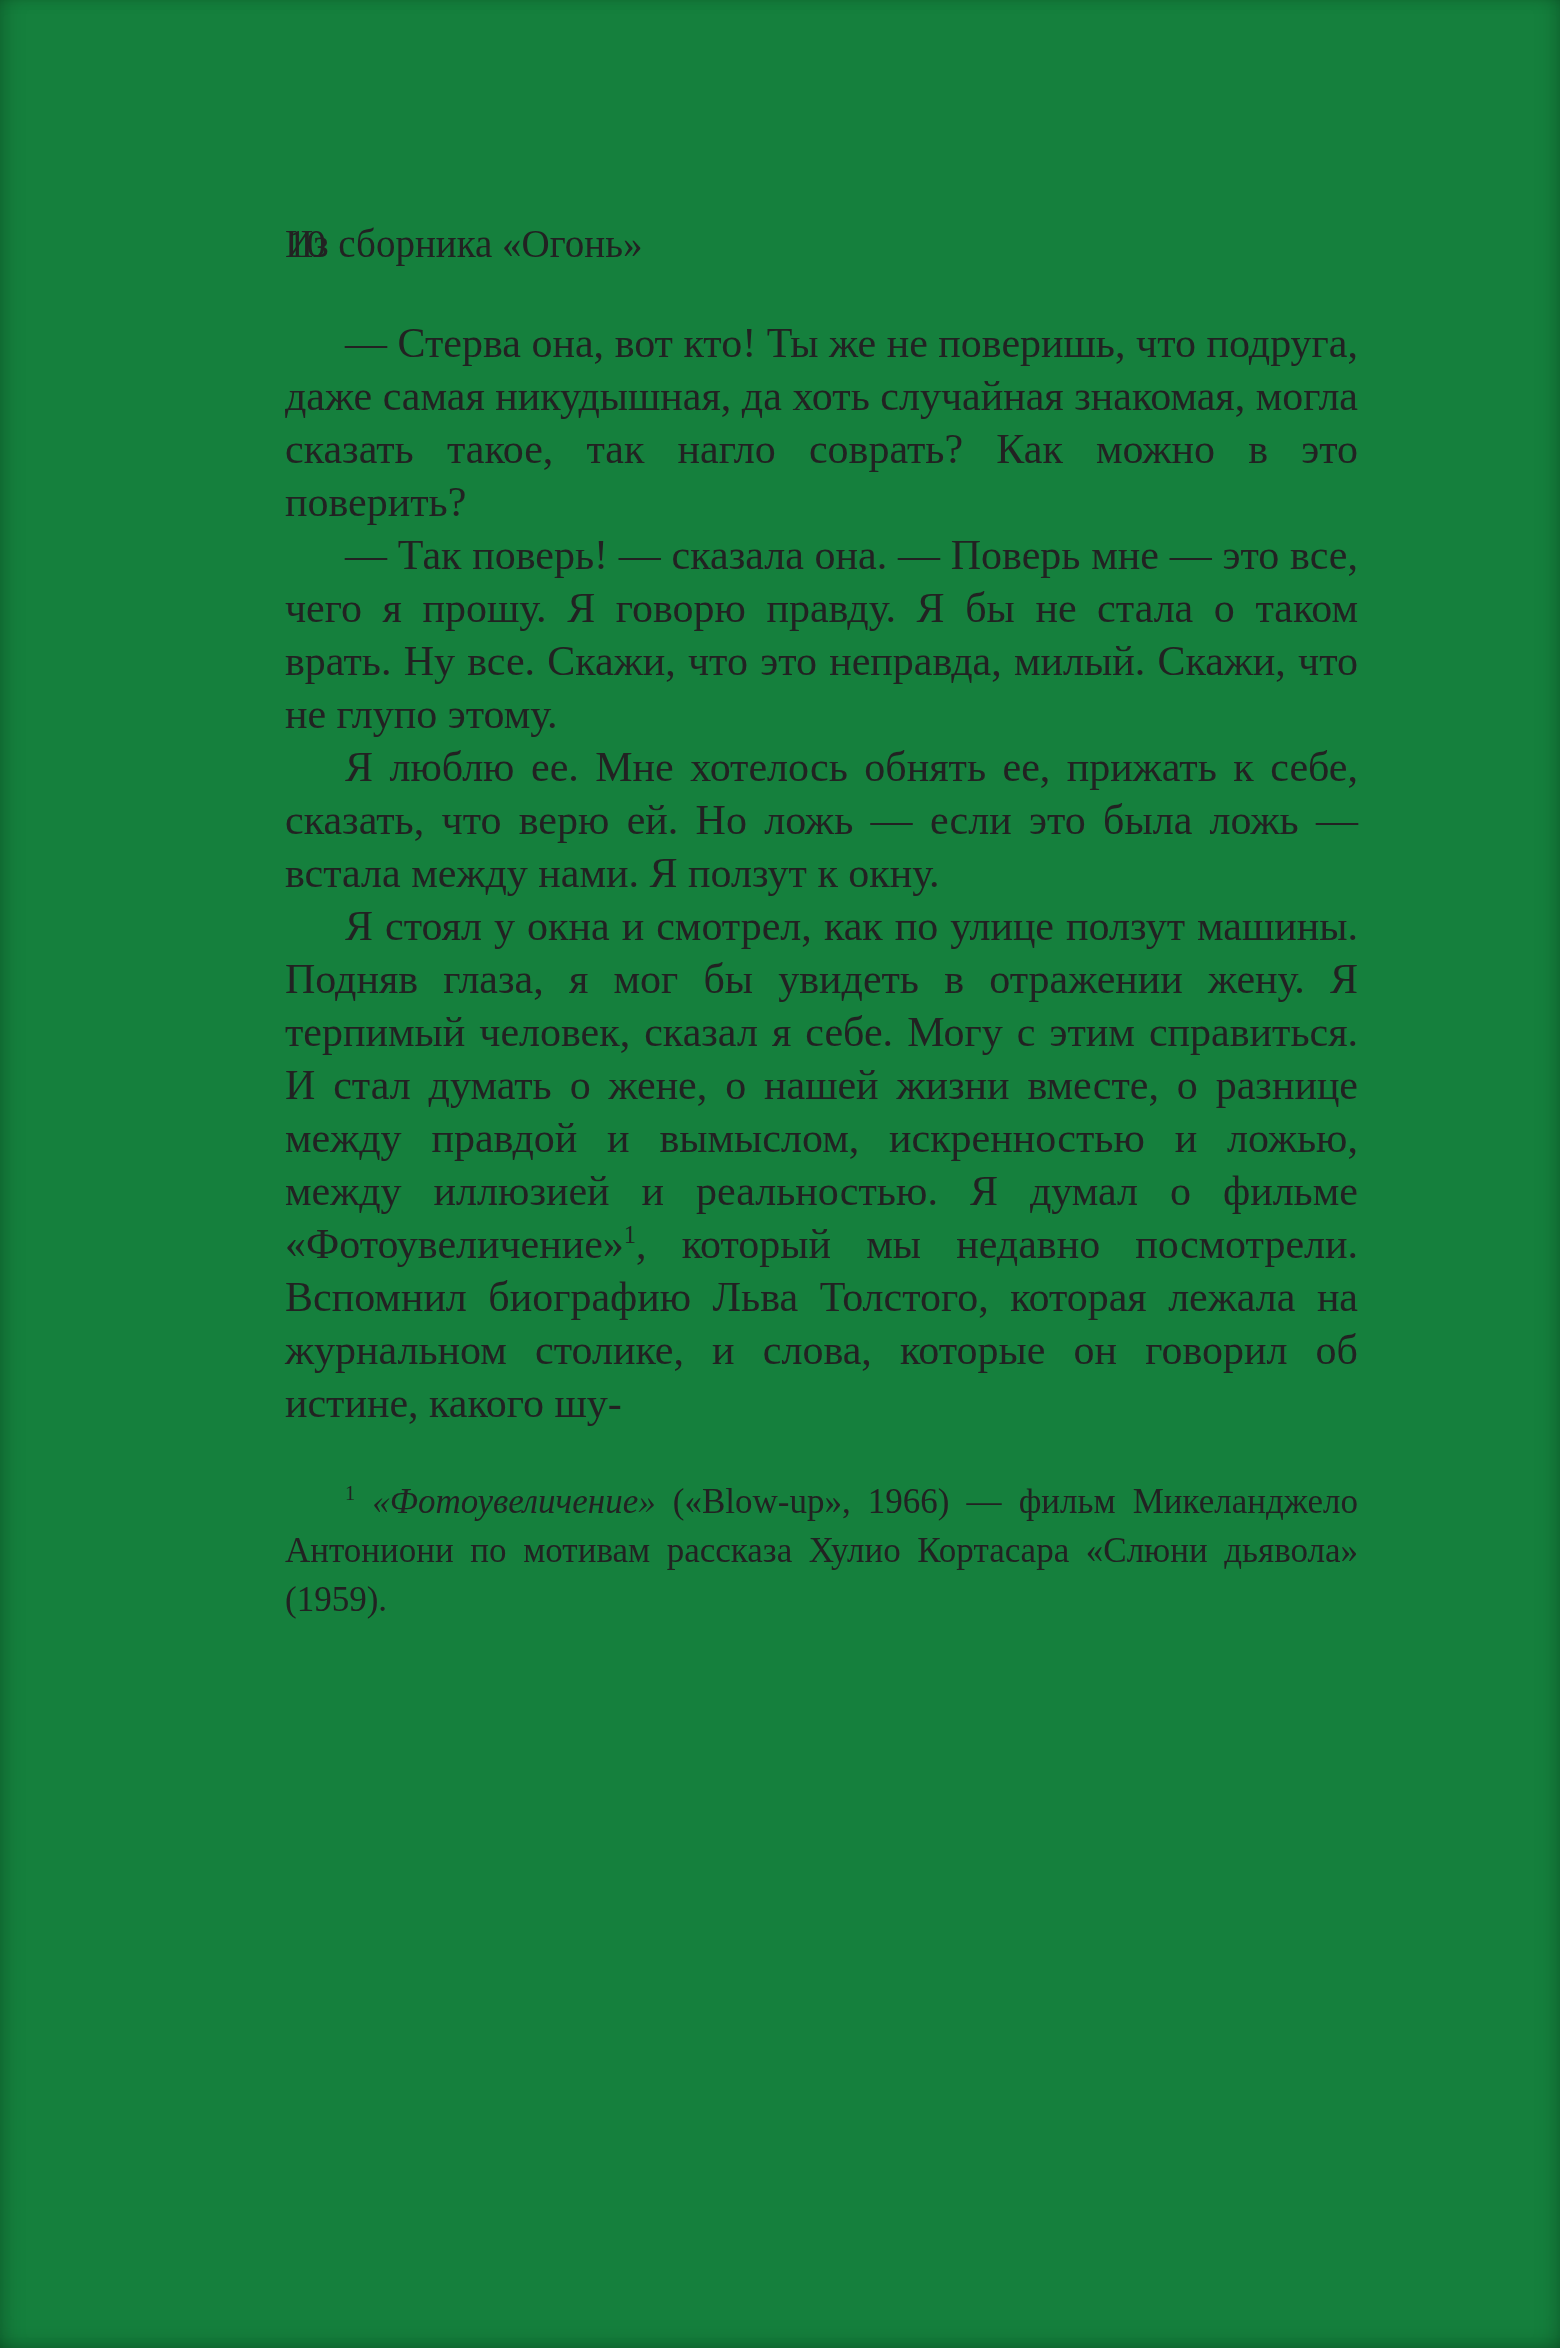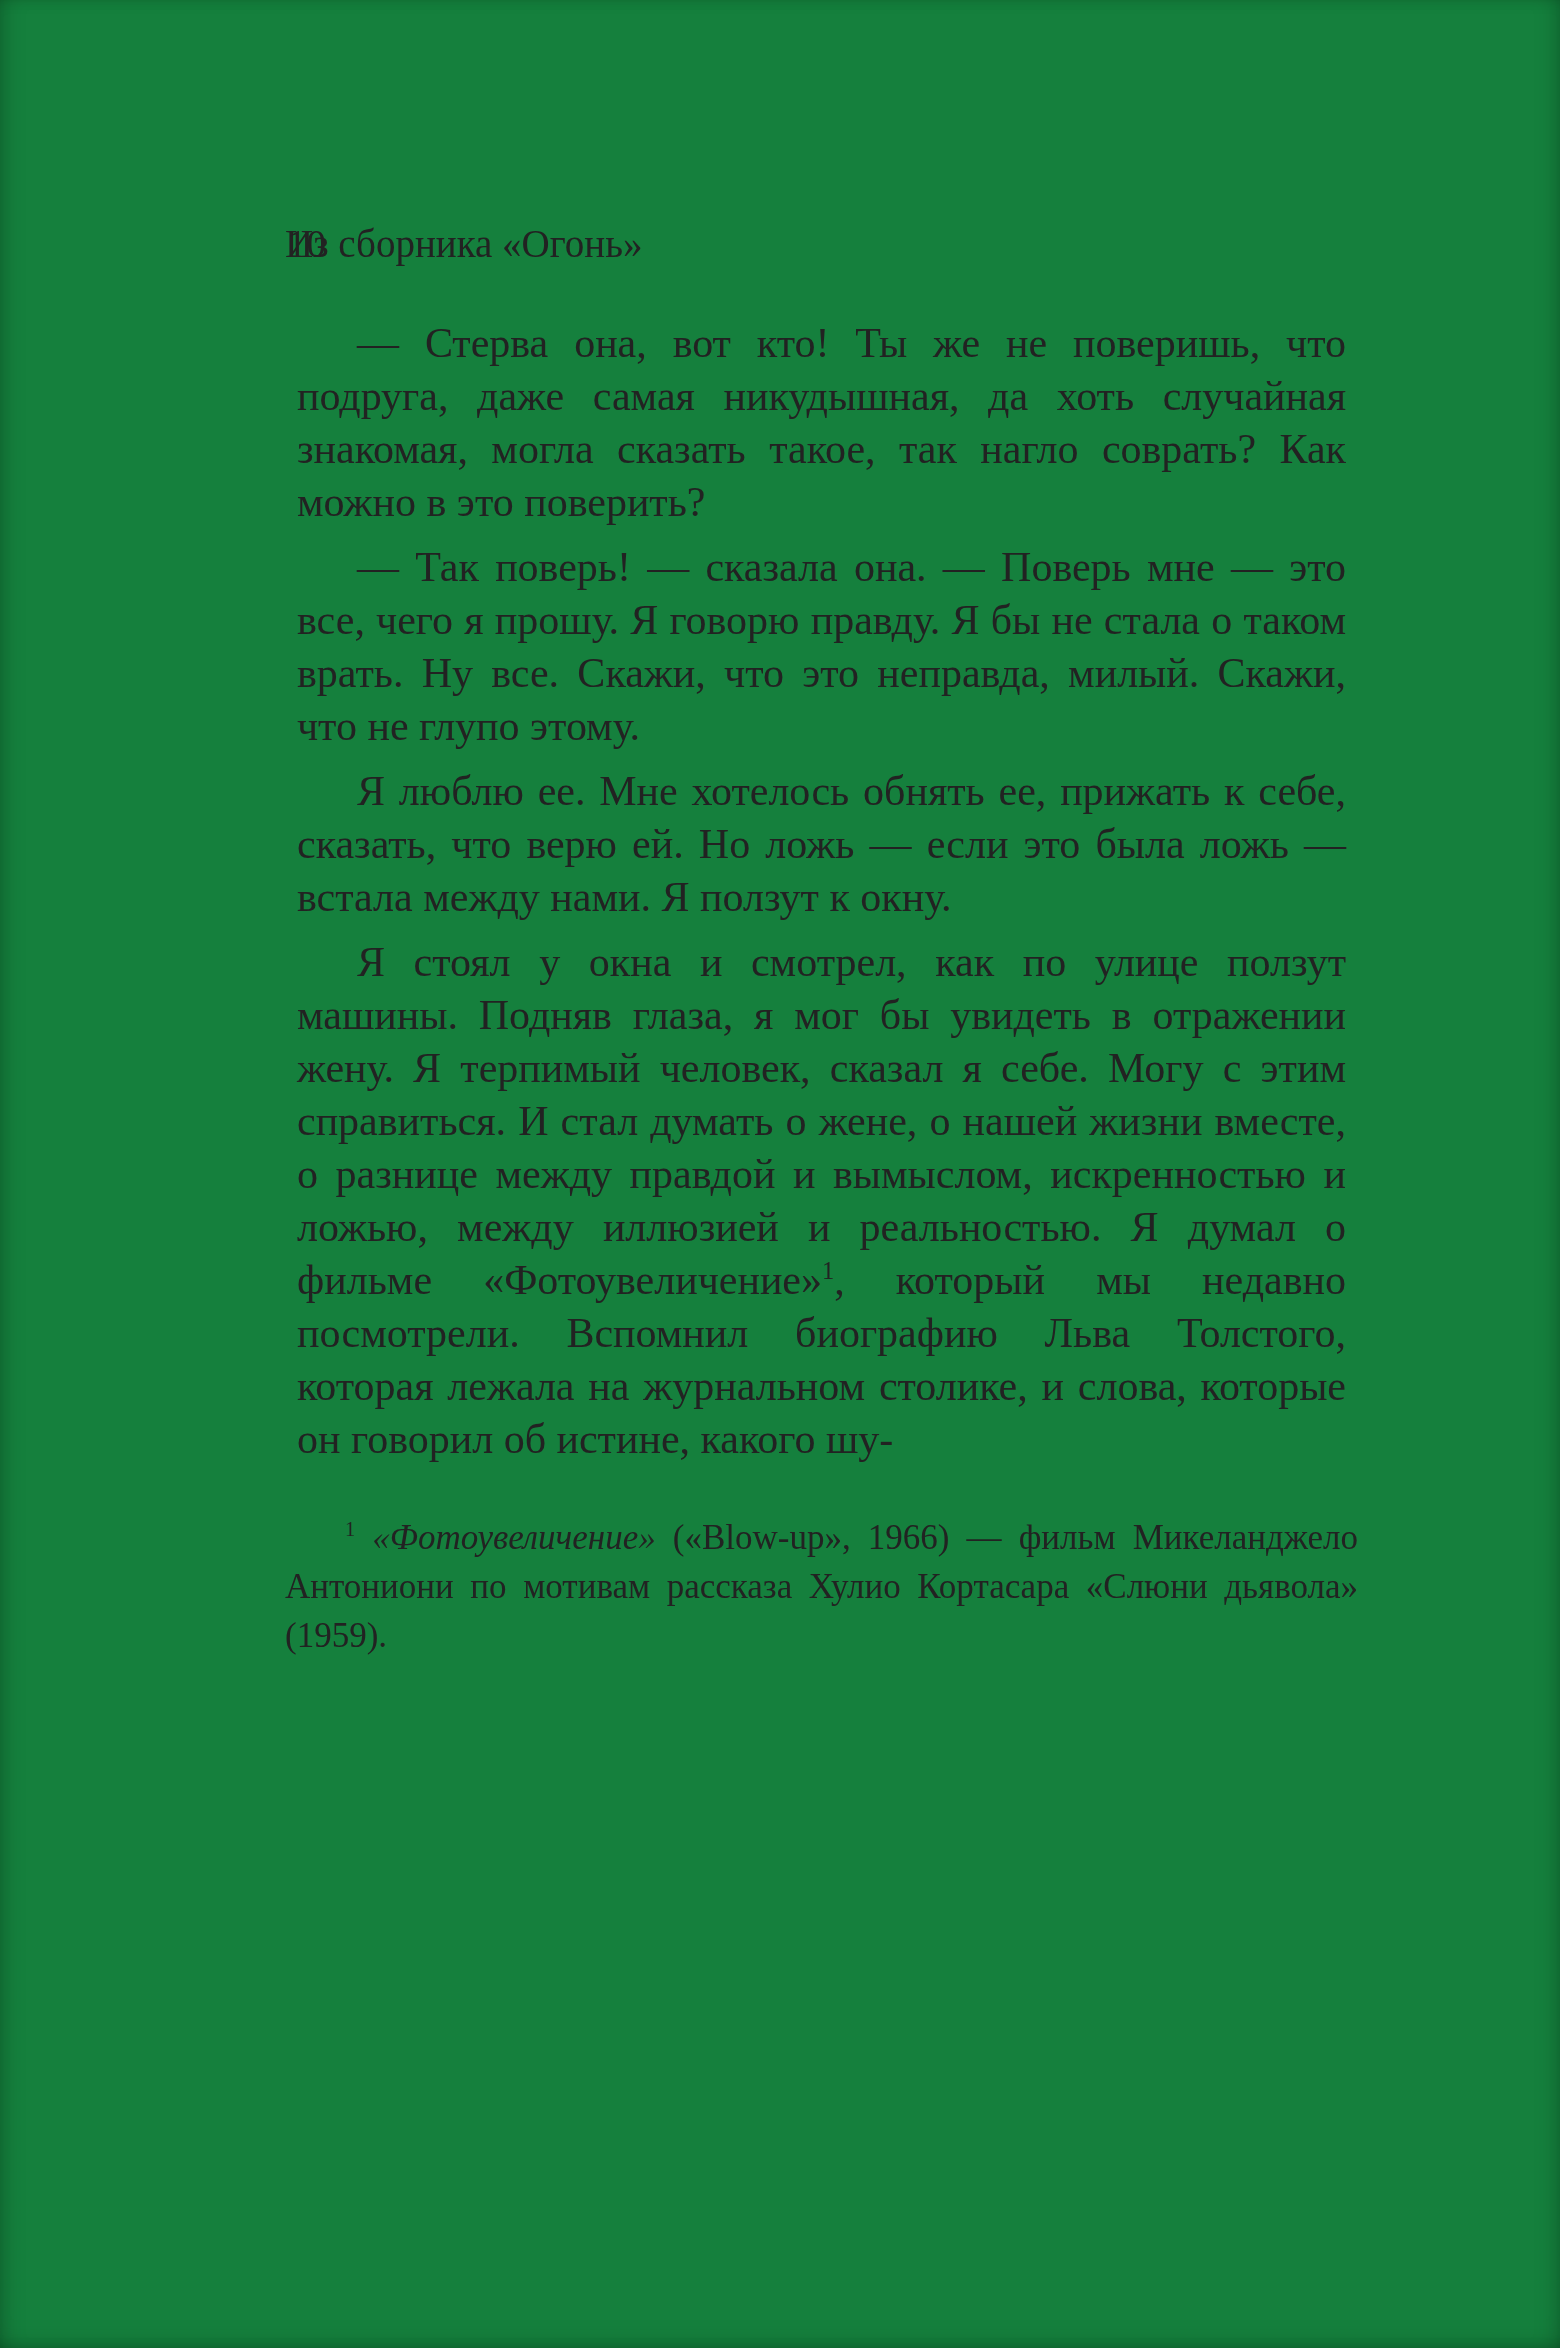--- a/index.html
+++ b/index.html
@@ -44,21 +44,21 @@
   .running-head {
   }
   .body-text {
     font-size: 42px;
     line-height: 53px;
     text-align: justify;
     hyphens: auto;
     -webkit-hyphens: auto;
   }
   .body-text p {
-    margin: 12px;
+    margin: 0;
     padding: 0;
     text-indent: 60px;
   }
   sup {
     font-size: 0.58em;
     line-height: 0;
     vertical-align: super;
   }
   .footnote {
     margin-top: 47px;

